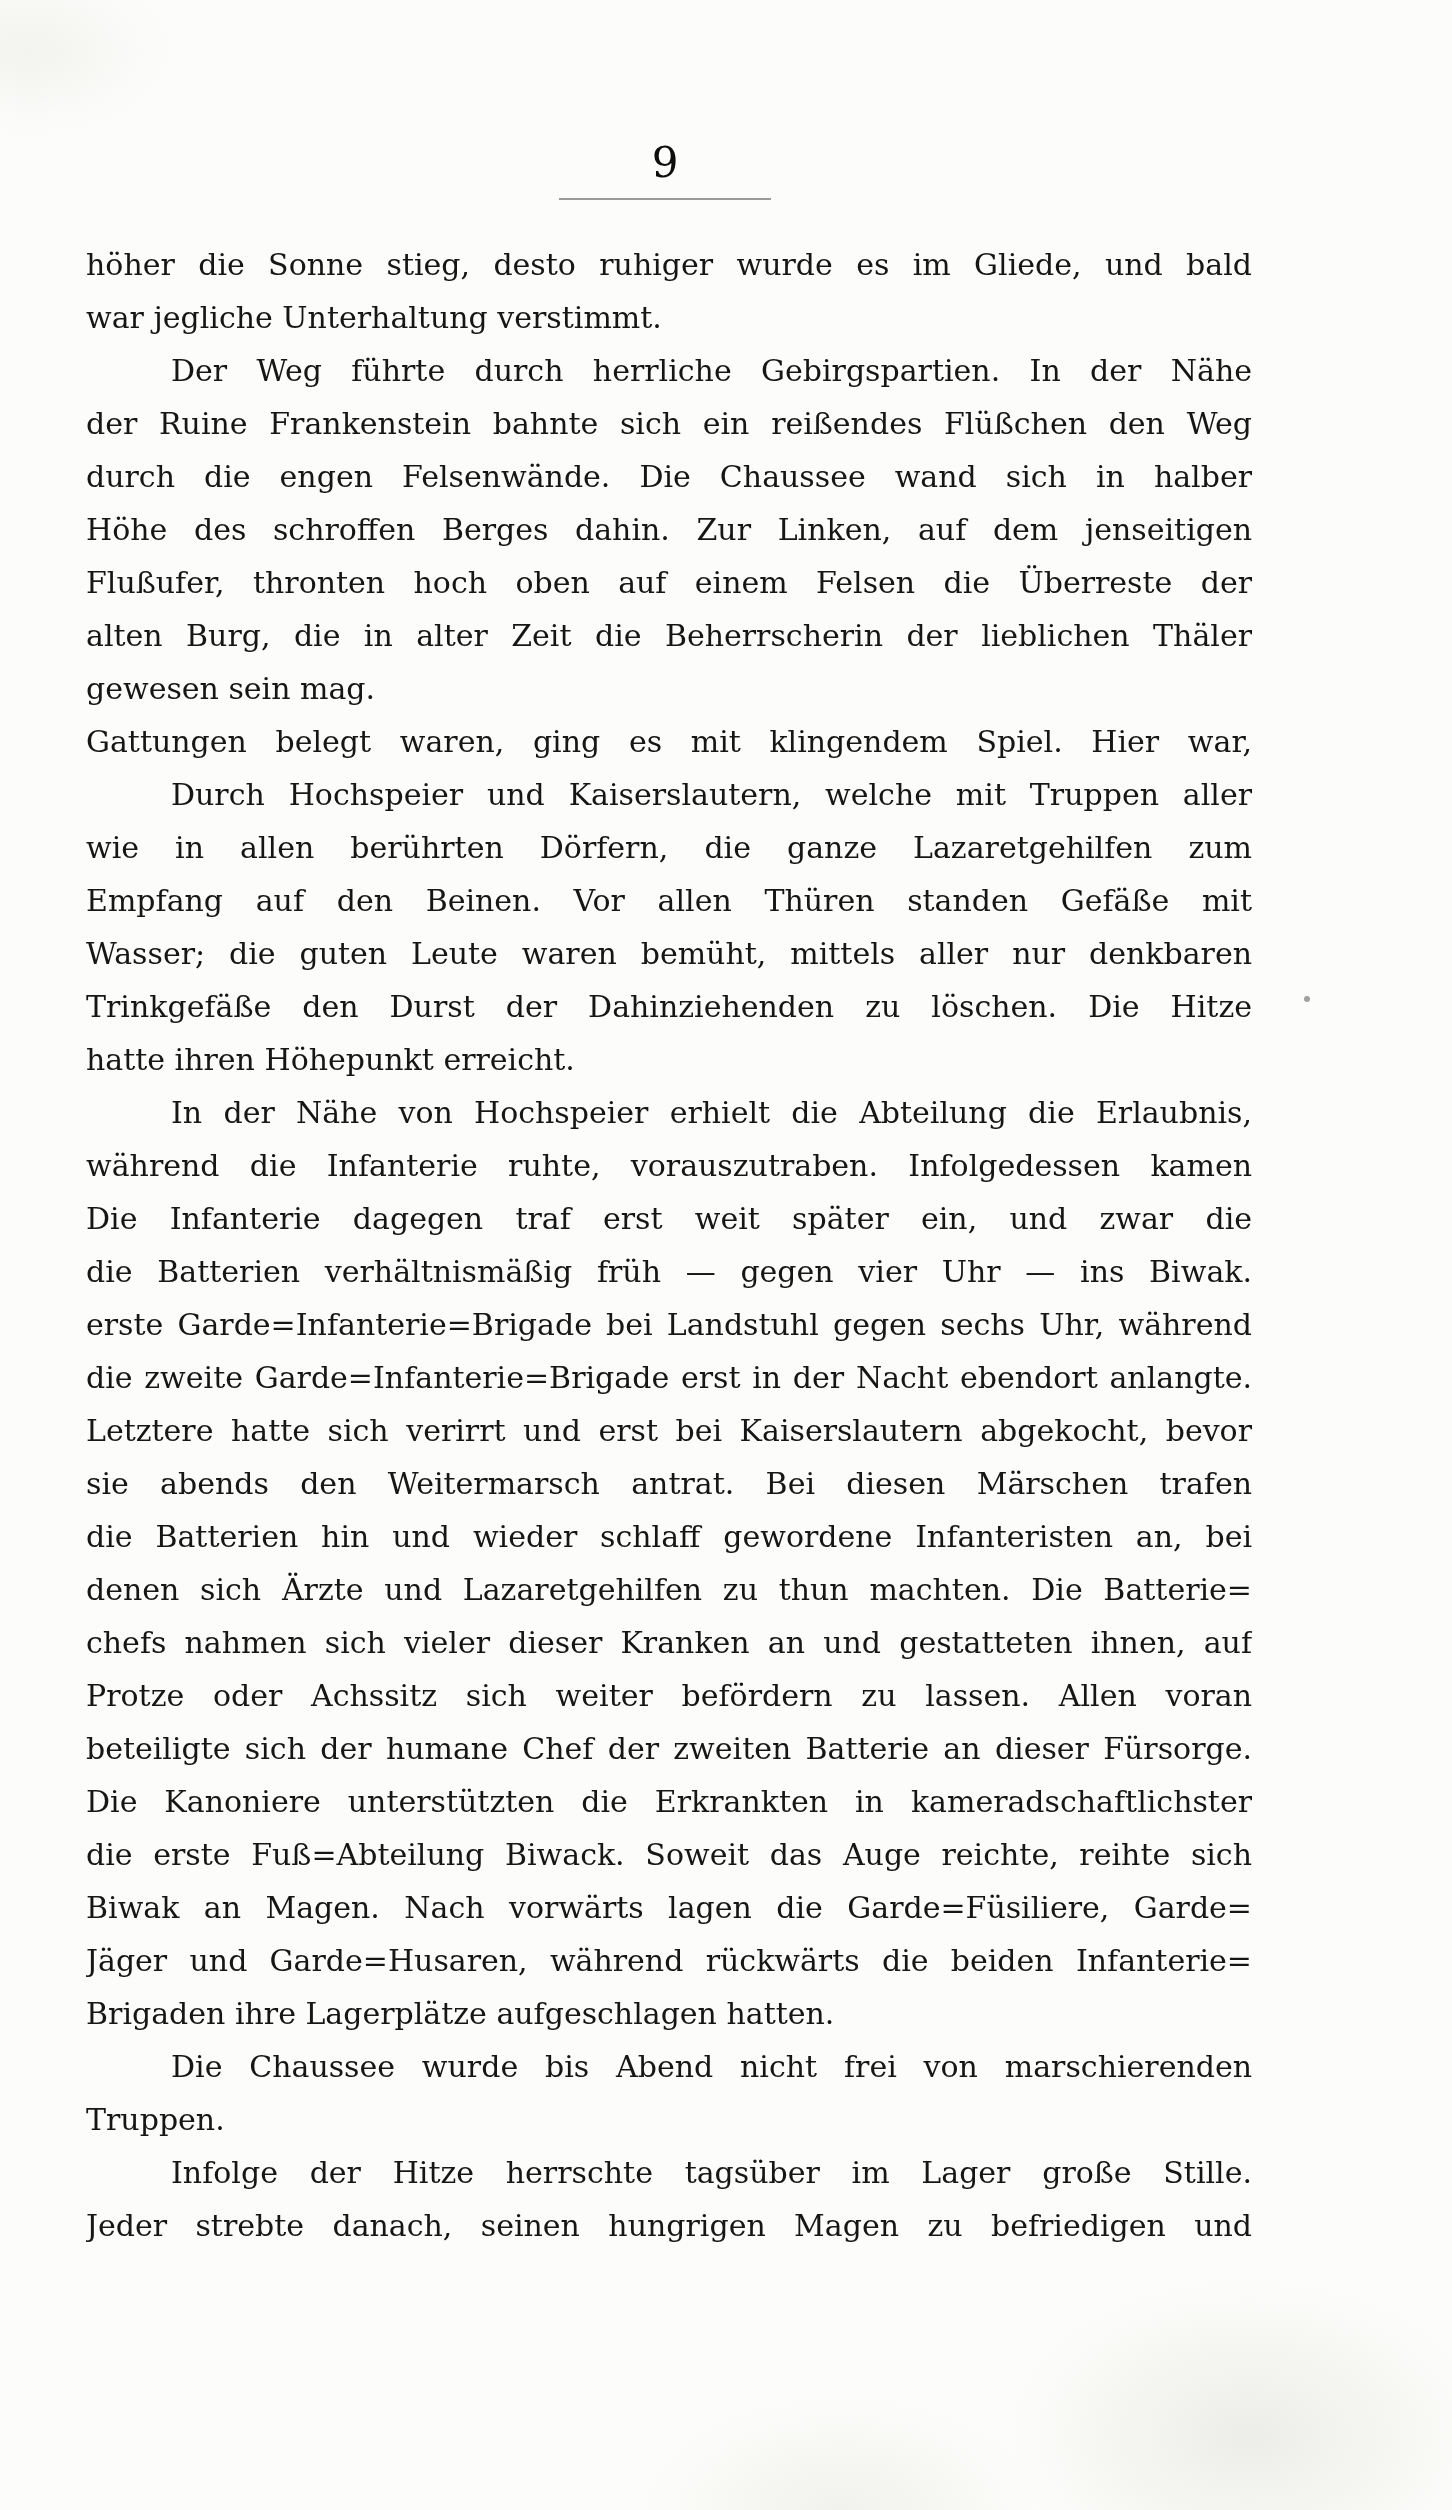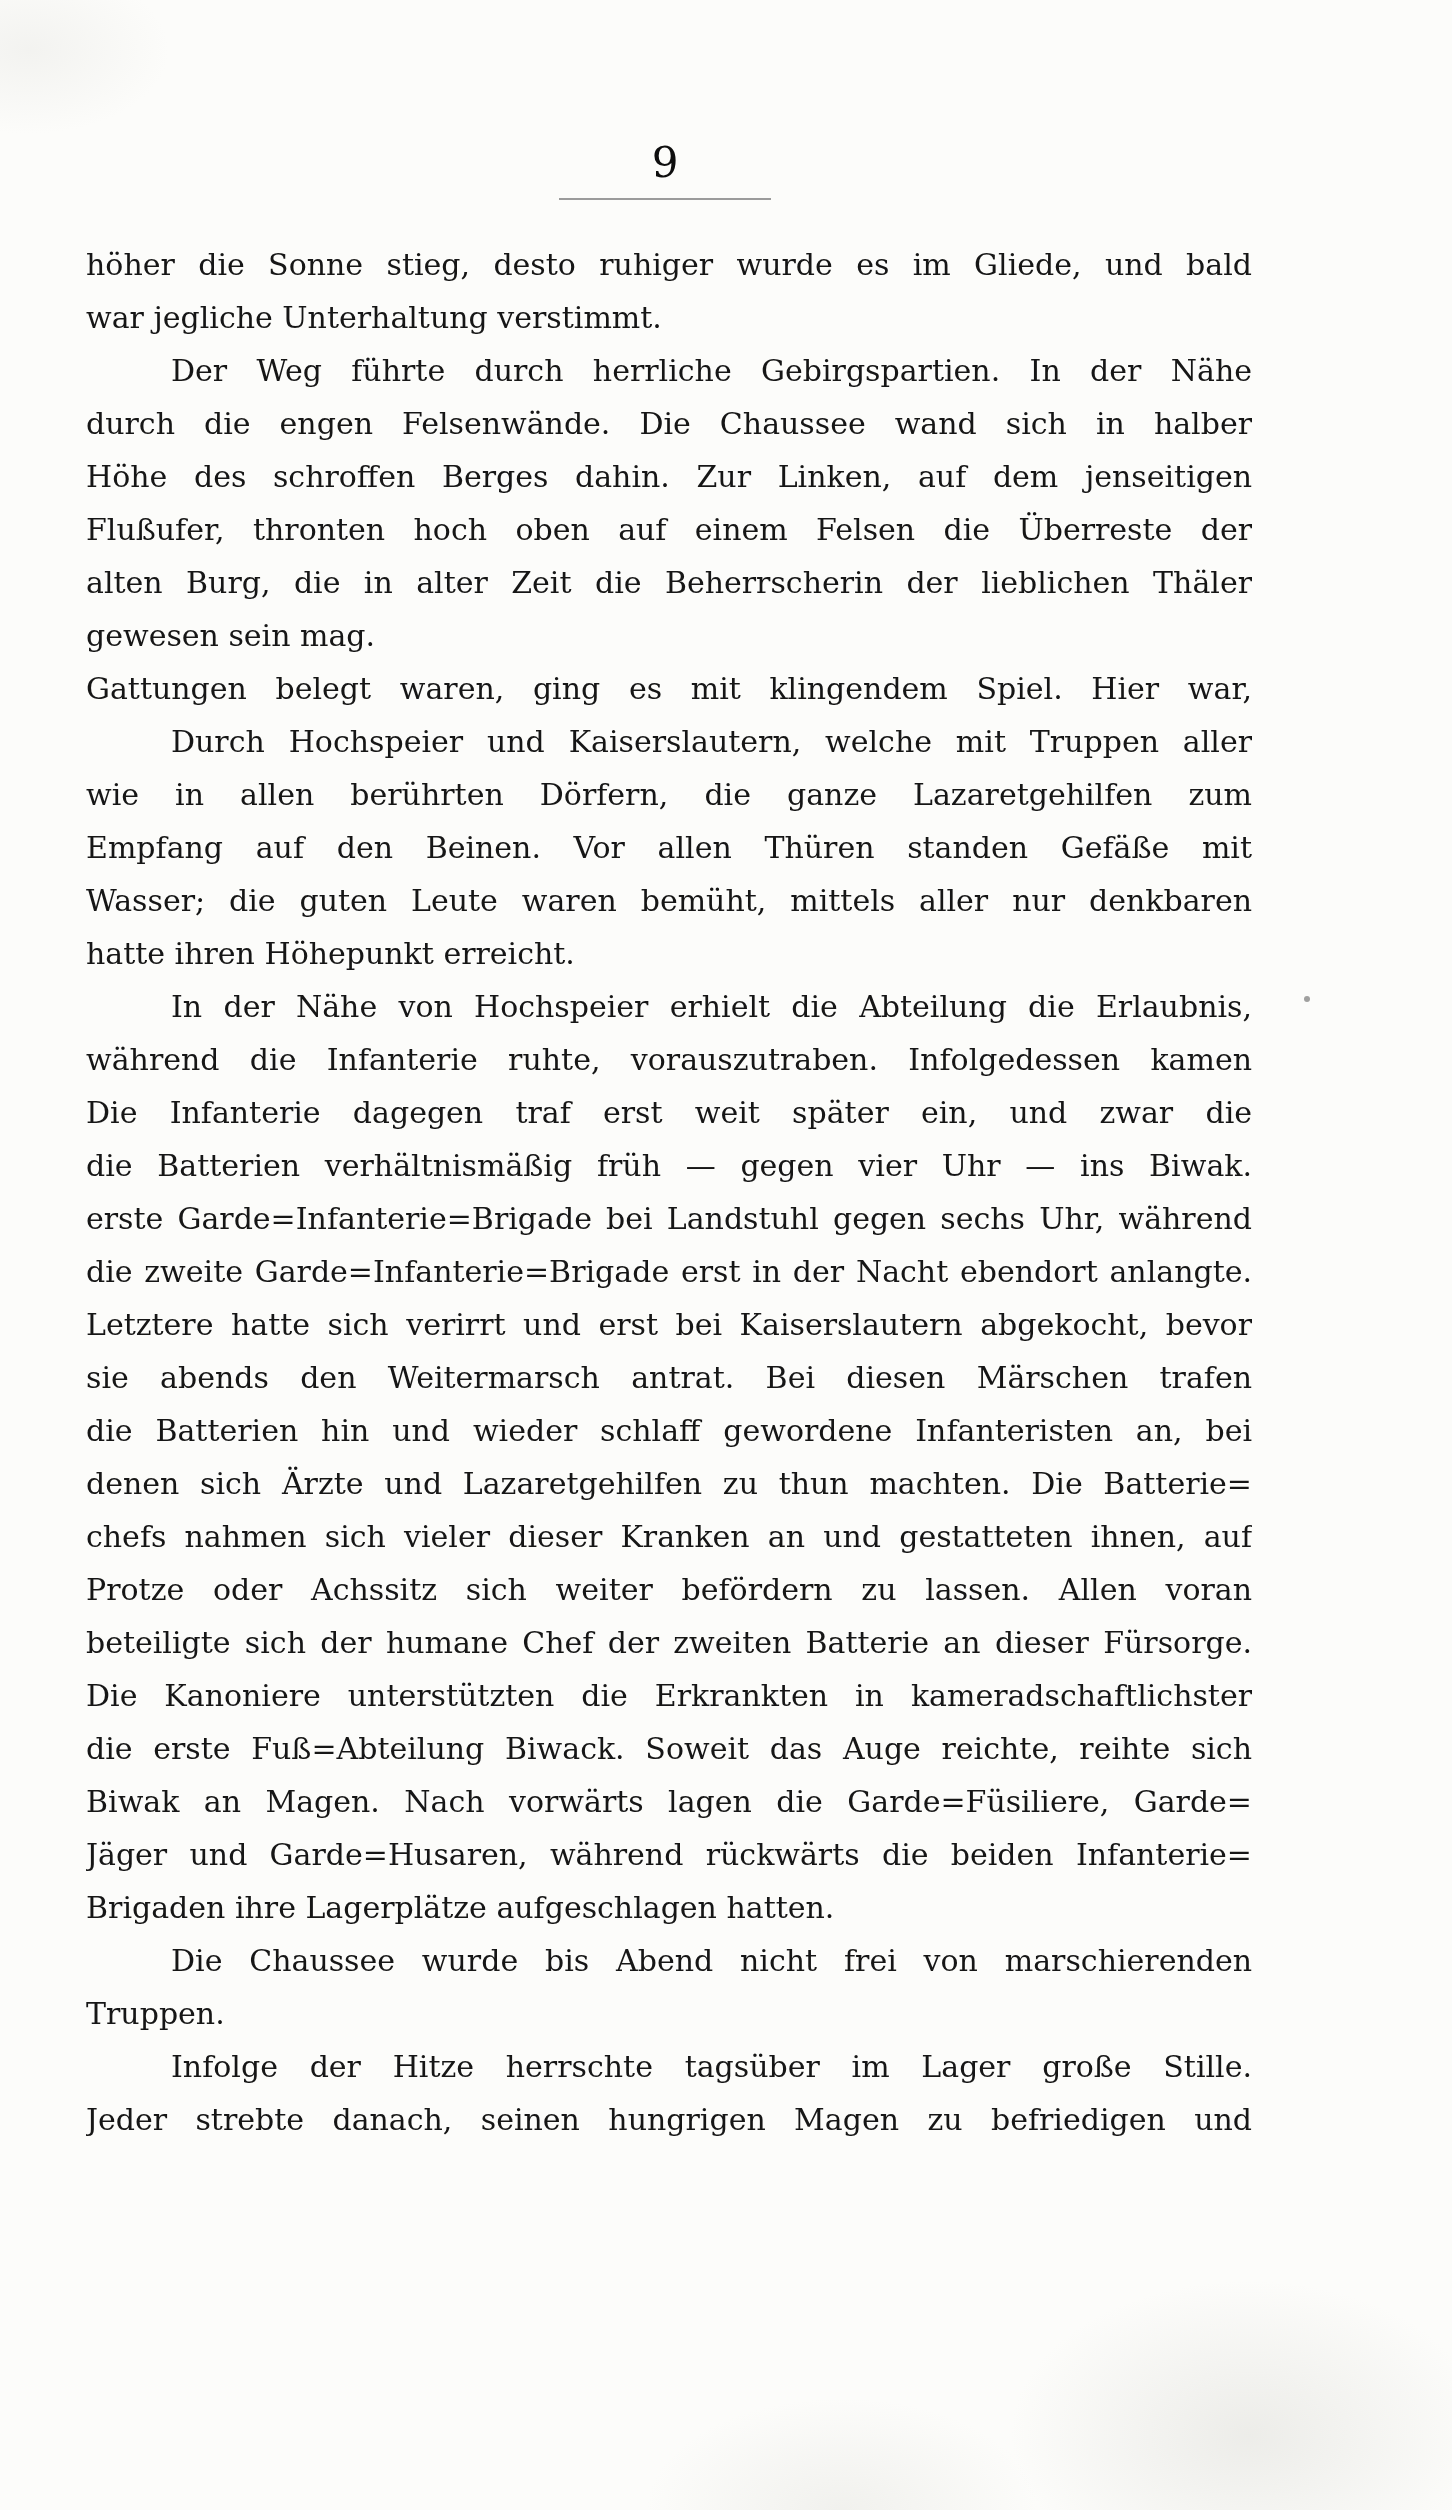--- a/index.html
+++ b/index.html
@@ -66,30 +66,32 @@
 
   <div class="header">
     <div class="pagenum">9</div>
     <div class="rule"></div>
   </div>
 
   <div class="text">
     <div class="ln">höher die Sonne stieg, desto ruhiger wurde es im Gliede, und bald</div>
     <div class="ln end">war jegliche Unterhaltung verstimmt.</div>
     <div class="ln in">Der Weg führte durch herrliche Gebirgspartien. In der Nähe</div>
+    <div class="ln">der Ruine Frankenstein bahnte sich ein reißendes Flüßchen den Weg</div>
     <div class="ln">durch die engen Felsenwände. Die Chaussee wand sich in halber</div>
     <div class="ln">Höhe des schroffen Berges dahin. Zur Linken, auf dem jenseitigen</div>
     <div class="ln">Flußufer, thronten hoch oben auf einem Felsen die Überreste der</div>
     <div class="ln">alten Burg, die in alter Zeit die Beherrscherin der lieblichen Thäler</div>
     <div class="ln end">gewesen sein mag.</div>
     <div class="ln">Gattungen belegt waren, ging es mit klingendem Spiel. Hier war,</div>
     <div class="ln in">Durch Hochspeier und Kaiserslautern, welche mit Truppen aller</div>
     <div class="ln">wie in allen berührten Dörfern, die ganze Lazaretgehilfen zum</div>
     <div class="ln">Empfang auf den Beinen. Vor allen Thüren standen Gefäße mit</div>
     <div class="ln">Wasser; die guten Leute waren bemüht, mittels aller nur denkbaren</div>
+    <div class="ln">Trinkgefäße den Durst der Dahinziehenden zu löschen. Die Hitze</div>
     <div class="ln end">hatte ihren Höhepunkt erreicht.</div>
     <div class="ln in">In der Nähe von Hochspeier erhielt die Abteilung die Erlaubnis,</div>
     <div class="ln">während die Infanterie ruhte, vorauszutraben. Infolgedessen kamen</div>
     <div class="ln">Die Infanterie dagegen traf erst weit später ein, und zwar die</div>
     <div class="ln">die Batterien verhältnismäßig früh — gegen vier Uhr — ins Biwak.</div>
     <div class="ln">erste Garde=Infanterie=Brigade bei Landstuhl gegen sechs Uhr, während</div>
     <div class="ln">die zweite Garde=Infanterie=Brigade erst in der Nacht ebendort anlangte.</div>
     <div class="ln">Letztere hatte sich verirrt und erst bei Kaiserslautern abgekocht, bevor</div>
     <div class="ln">sie abends den Weitermarsch antrat. Bei diesen Märschen trafen</div>
     <div class="ln">die Batterien hin und wieder schlaff gewordene Infanteristen an, bei</div>

